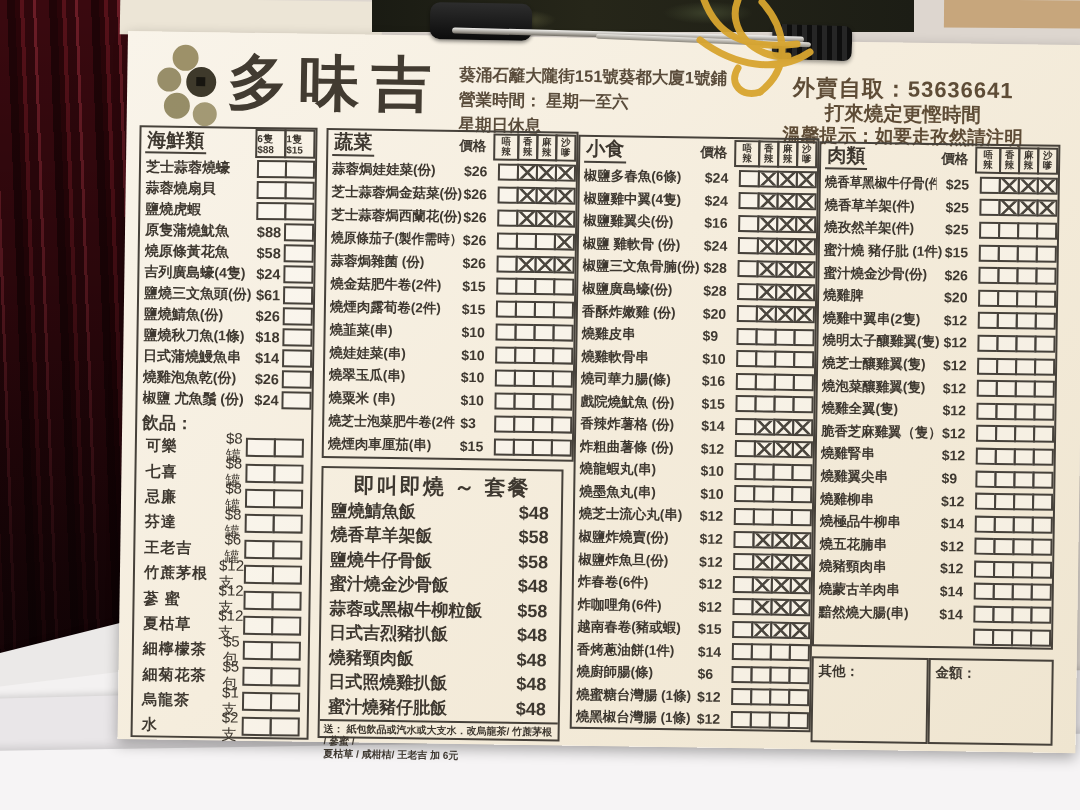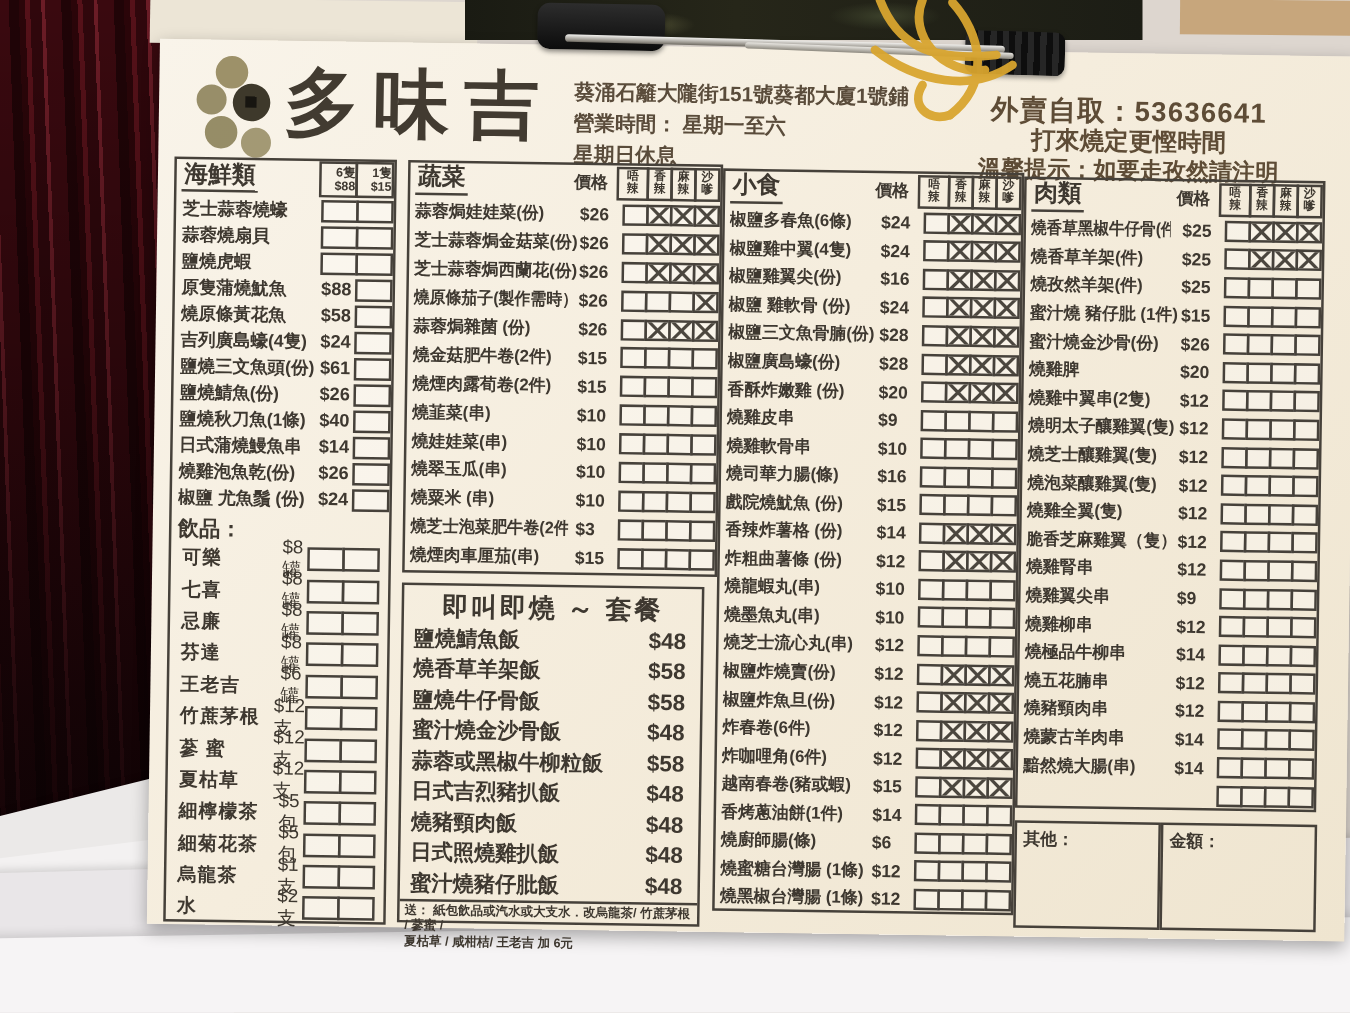--- a/index.html
+++ b/index.html
@@ -51,21 +51,21 @@
   .col4{left:693px;top:100px;width:241px;height:505px;}
   .other-box{left:693px;top:615px;width:117px;height:86px;}
   .amount-box{left:810px;top:615px;width:125px;height:86px;}
   .corner-label{font-size:13.5px;font-weight:700;padding:4px 0 0 5px;}
 
   .title{font-size:19px;font-weight:800;border-bottom:2px solid #46413a;padding:0 2px 1px 2px;display:inline-block;line-height:1.1;}
 
   
   .shead{display:flex;align-items:center;height:29px;padding-left:4px;}
   .shead .tw{flex:1;}
-  .shcell{width:31px;height:29px;border:2px solid #46413a;margin-left:-2px;display:flex;flex-direction:column;align-items:flex-end;justify-content:center;font-size:10px;font-weight:800;line-height:1.1;}
+  .shcell{width:31px;height:29px;border:2px solid #46413a;margin-left:-2px;display:flex;flex-direction:column;align-items:flex-start;justify-content:center;font-size:10px;font-weight:800;line-height:1.1;}
   .srow{display:flex;align-items:center;height:21px;padding-left:5px;}
   .sname{flex:1;min-width:0;font-size:14px;font-weight:600;white-space:nowrap;overflow:hidden;}
   .scell{width:30px;flex:none;}
   .sprice{font-size:14.5px;font-weight:600;text-align:center;}
   .box{height:18px;border:2px solid #46413a;background:rgba(255,255,255,.35);}
   .box + .box{margin-left:-2px;}
 
   .drinks-label{height:25px;font-weight:800;font-size:17px;padding:3px 0 0 5px;}
   .drow{display:flex;align-items:center;height:25.4px;padding-left:9px;}
   .dname{width:80px;font-size:15px;font-weight:600;letter-spacing:1px;white-space:nowrap;}
@@ -184,21 +184,21 @@
           <span class="scell sprice">$61</span>
           <span class="scell box"></span>
         </div>
         <div class="srow">
           <span class="sname">鹽燒鯖魚(份)</span>
           <span class="scell sprice">$26</span>
           <span class="scell box"></span>
         </div>
         <div class="srow">
           <span class="sname">鹽燒秋刀魚(1條)</span>
-          <span class="scell sprice">$40</span>
+          <span class="scell sprice">$18</span>
           <span class="scell box"></span>
         </div>
         <div class="srow">
           <span class="sname">日式蒲燒鰻魚串</span>
           <span class="scell sprice">$14</span>
           <span class="scell box"></span>
         </div>
         <div class="srow">
           <span class="sname">燒雞泡魚乾(份)</span>
           <span class="scell sprice">$26</span>

